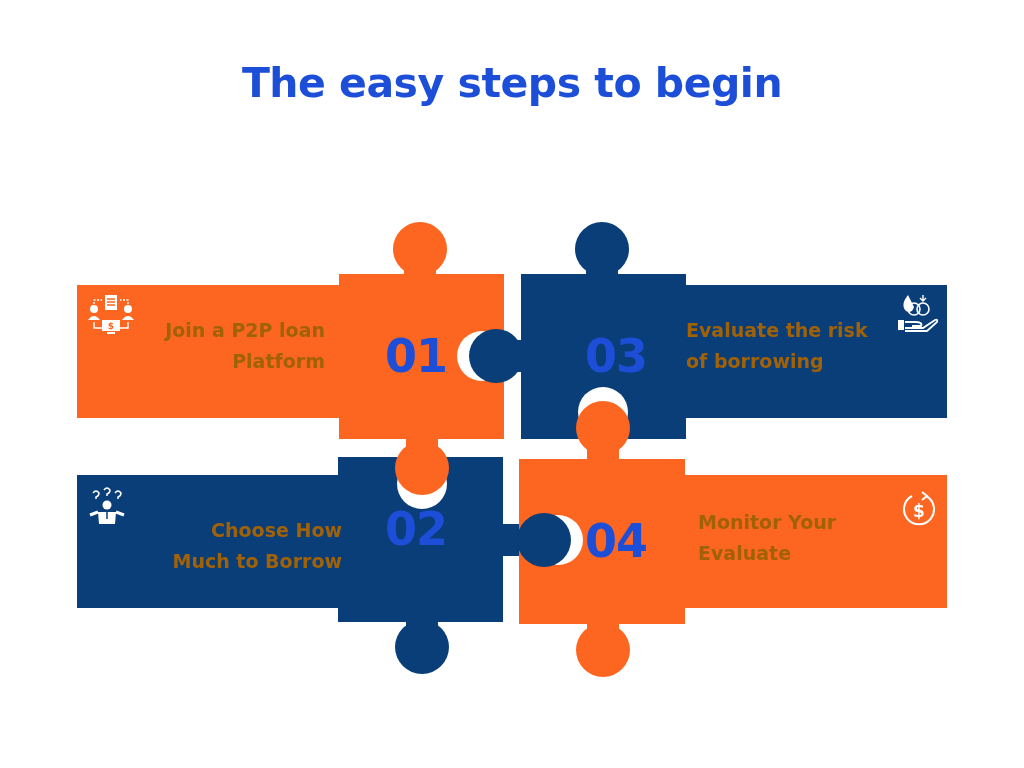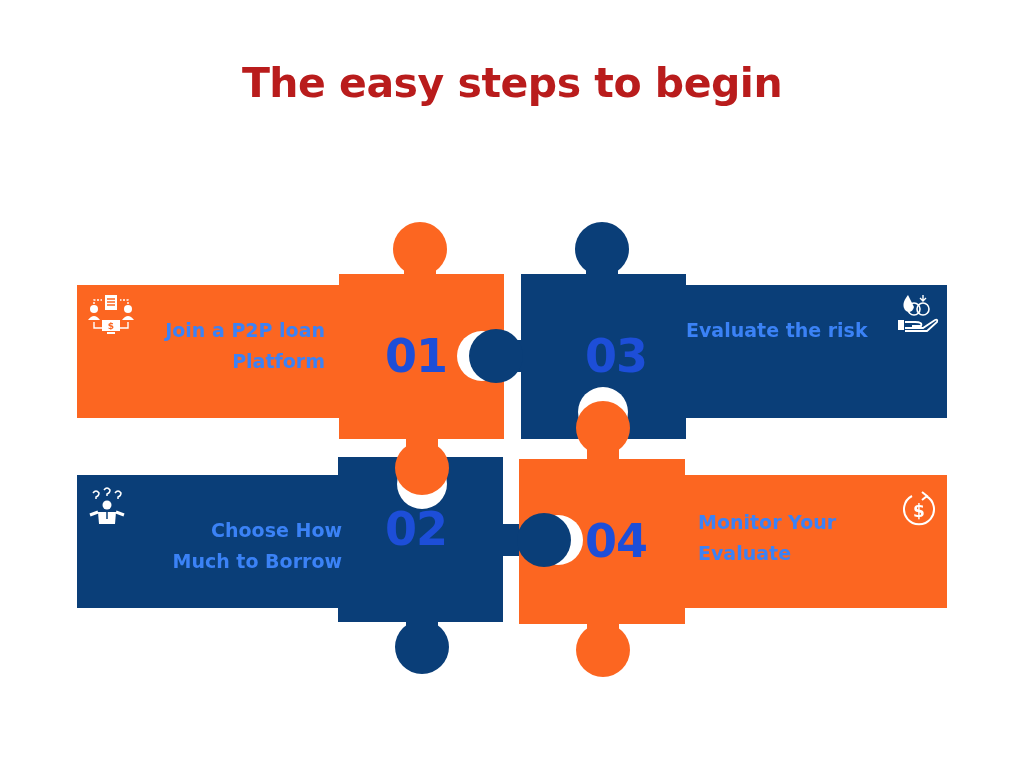--- a/index.html
+++ b/index.html
@@ -3,26 +3,26 @@
 <meta charset="utf-8">
 <style>
   html, body { margin: 0; padding: 0; }
   body {
     width: 1024px; height: 768px; background: #ffffff; position: relative; overflow: hidden;
     font-family: "Liberation Sans", "DejaVu Sans", sans-serif;
   }
   .title {
     position: absolute; left: 0; top: 52px; width: 1024px; text-align: center;
     font-family: "DejaVu Sans", sans-serif; font-weight: bold; font-size: 41px;
-    line-height: 62px; color: #b91c1c; letter-spacing: -0.5px;
+    line-height: 62px; color: #1d4ed8; letter-spacing: -0.5px;
   }
   .title span { display: block; }
   svg.puzzle { position: absolute; left: 0; top: 0; }
   .step-label {
-    position: absolute; color: #3b82f6; font-family: "DejaVu Sans", sans-serif;
+    position: absolute; color: #a16207; font-family: "DejaVu Sans", sans-serif;
     font-weight: bold; font-size: 19px; line-height: 31px;
   }
   .step-label span { display: block; }
   .right-align { text-align: right; }
   .num {
     position: absolute; color: #1d4ed8; font-family: "DejaVu Sans", sans-serif;
     font-weight: bold; font-size: 46px; line-height: 50px; letter-spacing: -1px;
   }
   .icon { position: absolute; }
 </style>
@@ -97,20 +97,21 @@
 <div class="step-label right-align" style="left:120px; top:315px; width:205px;">
   <span>Join a P2P loan</span>
   <span>Platform</span>
 </div>
 <div class="step-label right-align" style="left:124px; top:507px; width:218px;margin-top:8px;">
   <span>Choose How</span>
   <span>Much to Borrow</span>
 </div>
 <div class="step-label" style="left:686px; top:315px; width:200px;">
   <span>Evaluate the risk</span>
+  <span>of borrowing</span>
 </div>
 <div class="step-label" style="left:698px; top:507px; width:200px;">
   <span>Monitor Your</span>
   <span>Evaluate</span>
 </div>
 
 <svg class="icon" style="left:88px; top:292px;" width="46" height="44" viewBox="0 0 46 44">
   <g fill="none" stroke="#fff" stroke-width="1.4">
     <rect x="17" y="3" width="12" height="15" fill="#fff" stroke="none"></rect>
     <path d="M19 7h8M19 10h8M19 13h8" stroke="#fc6621"></path>

